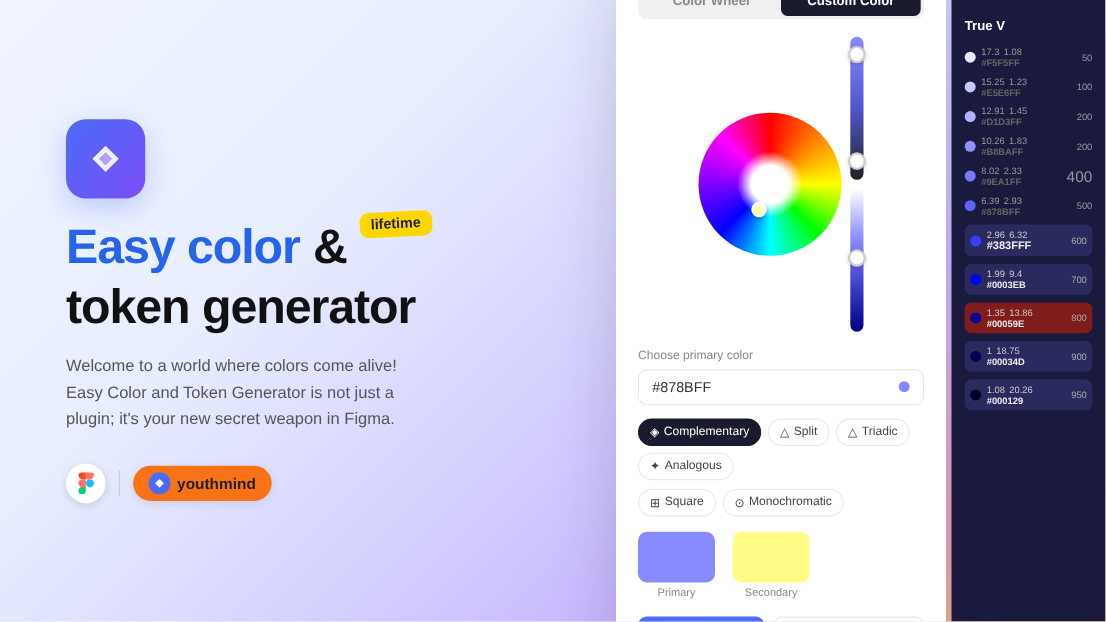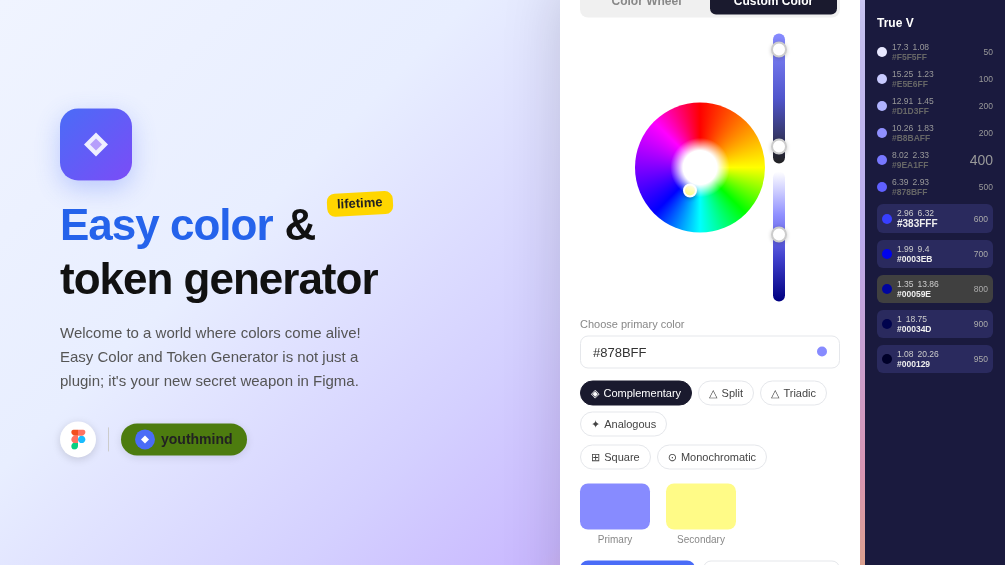--- a/index.html
+++ b/index.html
@@ -111,21 +111,21 @@
     .divider-line {
       width: 1px;
       height: 24px;
       background: #ccc;
     }
 
     .youmind-logo {
       display: flex;
       align-items: center;
       gap: 6px;
-      background: #4d7c0f;
+      background: #f97316;
       border-radius: 20px;
       padding: 6px 14px;
       box-shadow: 0 2px 8px rgba(0,0,0,0.1);
     }
 
     .youmind-icon {
       width: 20px;
       height: 20px;
       background: #4a6cf7;
       border-radius: 50%;
@@ -627,21 +627,21 @@
     <div style="width:10px;height:10px;border-radius:50%;background:#0003eb;flex-shrink:0;"></div>
     <div style="display:flex;flex-direction:column;flex:1;">
       <div style="display:flex;gap:4px;font-size:8.5px;color:#ccc;">
         <span>1.99</span>
         <span>9.4</span>
       </div>
       <div style="font-size:8.5px;font-weight:600;color:#eee;">#0003EB</div>
     </div>
     <div style="font-size:8.5px;color:#aaa;text-align:right;">700</div>
   </div>
-      <div style="display: flex; align-items: center; gap: 5px; margin-bottom: 7px; background: #404040; border-radius: 6px; padding: 4px 5px;">
+      <div style="display: flex; align-items: center; gap: 5px; margin-bottom: 7px; background: #7f1d1d; border-radius: 6px; padding: 4px 5px;">
     <div style="width:10px;height:10px;border-radius:50%;background:#00059e;flex-shrink:0;"></div>
     <div style="display:flex;flex-direction:column;flex:1;">
       <div style="display:flex;gap:4px;font-size:8.5px;color:#ccc;">
         <span>1.35</span>
         <span>13.86</span>
       </div>
       <div style="font-size:8.5px;font-weight:600;color:#eee;">#00059E</div>
     </div>
     <div style="font-size:8.5px;color:#aaa;text-align:right;">800</div>
   </div>

